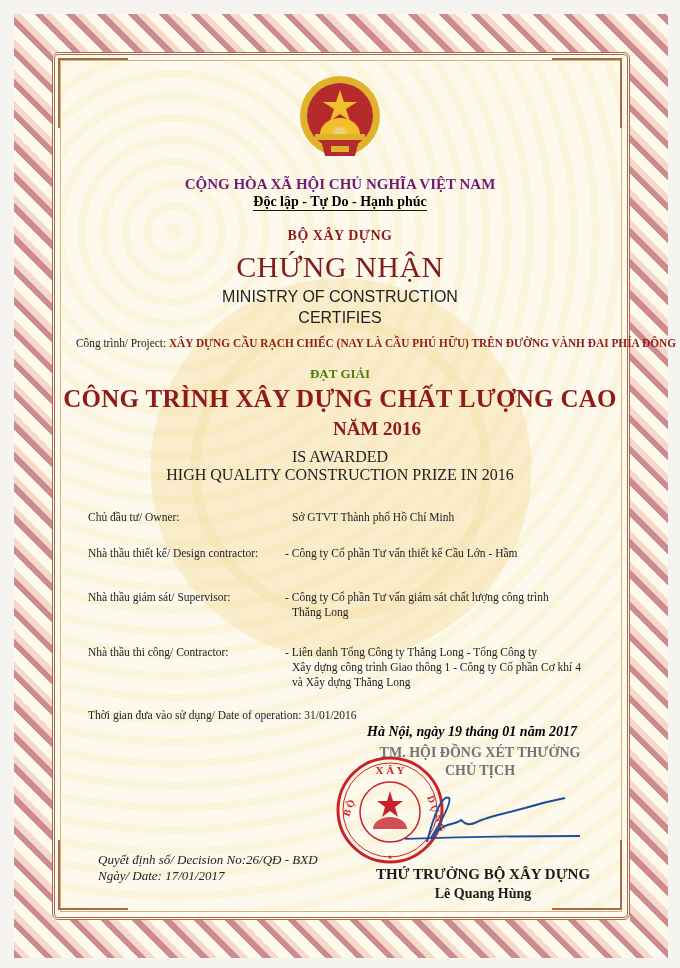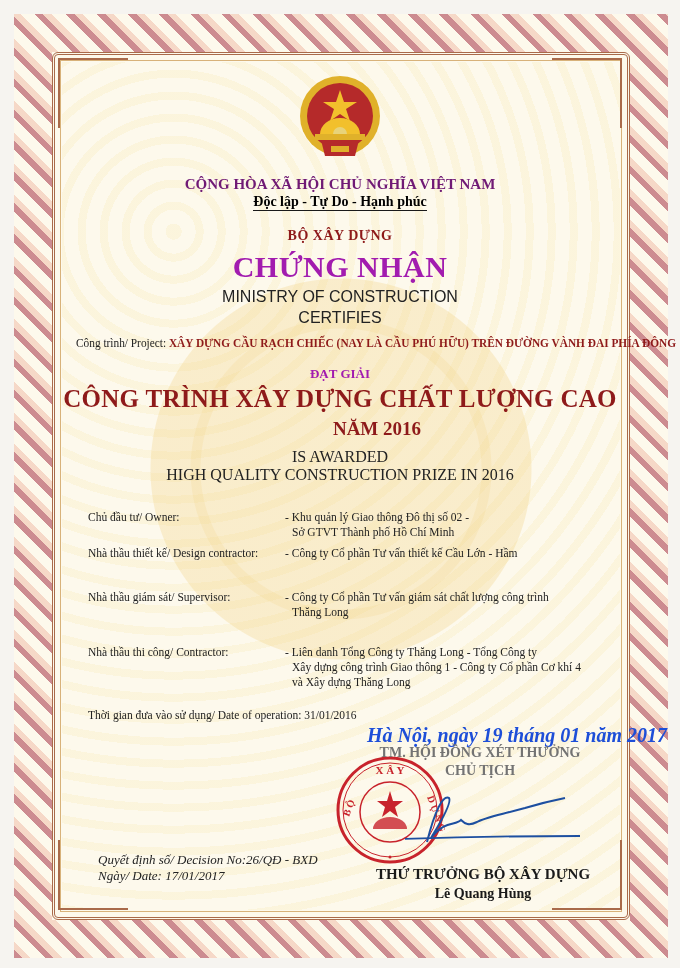--- a/index.html
+++ b/index.html
@@ -44,39 +44,39 @@
   .corner {
     position: absolute; width: 70px; height: 70px;
     border: 2px solid #a96a4a; box-sizing: border-box;
   }
   .center { position: absolute; left: 0; width: 680px; text-align: center; }
   .emblem { position: absolute; left: 297px; top: 72px; width: 86px; height: 100px; }
   .t-republic { top: 176px; font-weight: bold; font-size: 15px; color: #701a75; }
   .t-motto { top: 194px; font-weight: bold; font-size: 14px; color: #000000; }
   .t-motto span { border-bottom: 1px solid #1a1a1a; padding-bottom: 1px; }
   .t-ministry-vn { top: 228px; font-weight: bold; font-size: 14px; color: #8e1a1a; letter-spacing: 0.5px; }
-  .t-chungnhan { top: 250px; font-weight: bold; font-size: 30px; color: #a21caf; letter-spacing: 0.5px; }
+  .t-chungnhan { top: 250px; font-weight: normal; font-size: 30px; color: #7f1d1d; letter-spacing: 0.5px; }
   .t-ministry-en { top: 288px; font-family: "Liberation Sans", sans-serif; font-size: 16px; color: #222; }
   .t-certifies { top: 309px; font-family: "Liberation Sans", sans-serif; font-size: 16px; color: #222; }
   .project {
     position: absolute; left: 76px; top: 335px; white-space: nowrap;
     font-size: 13.5px; transform: scaleX(0.84); transform-origin: left top;
   }
   .project .lbl { color: #222; }
   .project .val { color: #8e1a1a; font-weight: bold; }
-  .t-datgiai { top: 366px; font-weight: bold; font-size: 13px; color: #a21caf; }
+  .t-datgiai { top: 366px; font-weight: bold; font-size: 13px; color: #4d7c0f; }
   .t-prize { top: 385px; font-weight: bold; font-size: 25px; color: #8e1a1a; letter-spacing: 0.3px; }
   .t-year { top: 418px; font-weight: bold; font-size: 19px; color: #8e1a1a; padding-left: 37px; }
   .t-awarded { top: 448px; font-size: 16px; color: #222; }
   .t-prize-en { top: 466px; font-size: 16px; color: #222; }
   .info { position: absolute; left: 88px; font-size: 11.5px; color: #222; line-height: 15px; }
   .info .val { position: absolute; left: 197px; top: 0; white-space: nowrap; }
   .info .key { white-space: nowrap; }
   .op { position: absolute; left: 88px; top: 709px; font-size: 11.5px; color: #222; }
-  .place-date { position: absolute; left: 367px; top: 724px; font-style: italic; font-weight: bold; font-size: 20px; color: #1d4ed8; }
+  .place-date { position: absolute; left: 367px; top: 724px; font-style: italic; font-weight: bold; font-size: 14px; color: #000000; }
   .council { position: absolute; left: 370px; top: 744px; width: 220px; text-align: center; font-weight: bold; font-size: 14px; color: #737373; line-height: 18px; }
   .stamp { position: absolute; left: 335px; top: 755px; width: 110px; height: 110px; }
   .signature { position: absolute; left: 405px; top: 790px; width: 200px; height: 60px; }
   .decision { position: absolute; left: 98px; top: 852px; font-style: italic; font-size: 13px; color: #222; line-height: 16px; }
   .signer-title { position: absolute; left: 368px; top: 866px; width: 230px; text-align: center; font-weight: bold; font-size: 15px; color: #1a1a1a; }
   .signer-name { position: absolute; left: 368px; top: 886px; width: 230px; text-align: center; font-weight: bold; font-size: 14px; color: #1a1a1a; }
 </style>
 </head>
 <body>
 
@@ -114,21 +114,20 @@
 
 <div class="center t-datgiai">ĐẠT GIẢI</div>
 <div class="center t-prize">CÔNG TRÌNH XÂY DỰNG CHẤT LƯỢNG CAO</div>
 <div class="center t-year">NĂM 2016</div>
 <div class="center t-awarded">IS AWARDED</div>
 <div class="center t-prize-en">HIGH QUALITY CONSTRUCTION PRIZE IN 2016</div>
 
 <div class="info" style="top:510px;">
   <div class="key">Chủ đầu tư/ Owner:</div>
   <div class="val">
-    <div>- Khu quản lý Giao thông Đô thị số 02 -</div>
     <div style="padding-left:7px">  Sở GTVT Thành phố Hồ Chí Minh</div>
   </div>
 </div>
 <div class="info" style="top:546px;">
   <div class="key">Nhà thầu thiết kế/ Design contractor:</div>
   <div class="val">
     <div>- Công ty Cổ phần Tư vấn thiết kế Cầu Lớn - Hầm</div>
   </div>
 </div>
 <div class="info" style="top:590px;">

